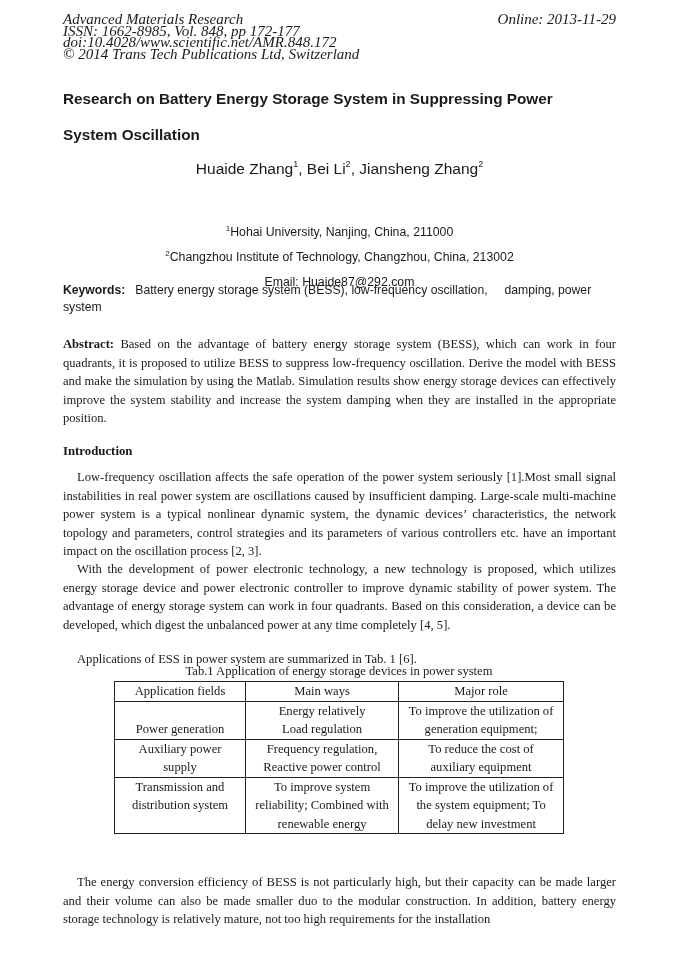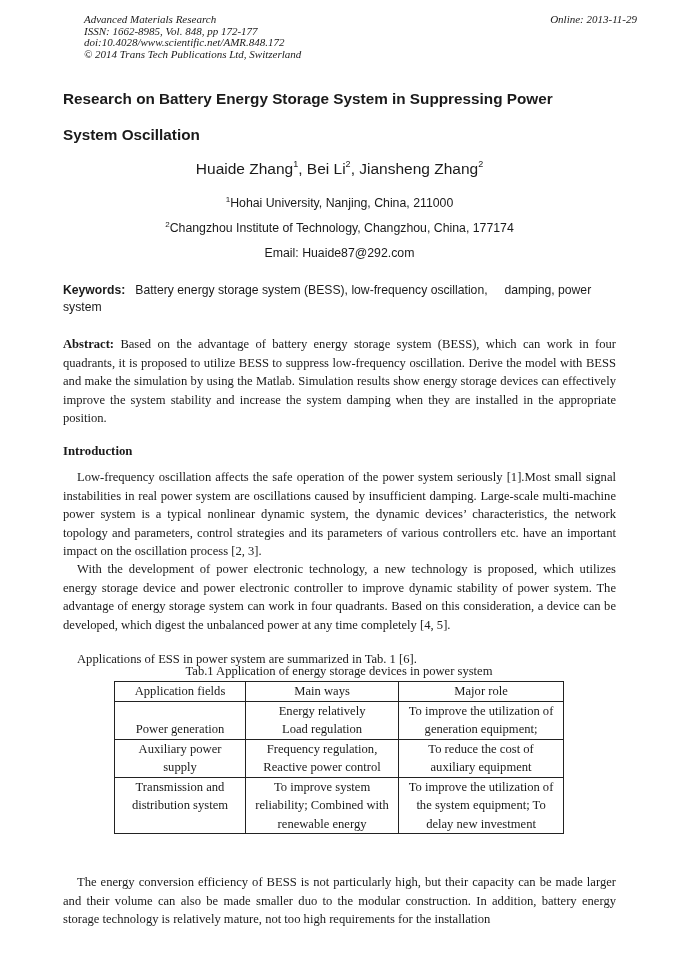--- a/index.html
+++ b/index.html
@@ -1,28 +1,28 @@
 <!DOCTYPE html>
 <html><head>
 <meta charset="utf-8">
 <style>
   html, body { margin: 0; padding: 0; background: #ffffff; }
   body { width: 678px; height: 959px; position: relative; overflow: hidden; color: #1a1a1a; }
   .serif { font-family: "Liberation Serif", "DejaVu Serif", serif; }
   .sans { font-family: "Liberation Sans", "DejaVu Sans", sans-serif; }
 
-  .header { position: absolute; left: 63px; top: 14px; width: 553px; font-size: 11px; line-height: 11.5px; font-style: italic; margin-left: 21px; }
+  .header { position: absolute; left: 63px; top: 14px; width: 553px; font-size: 15px; line-height: 11.5px; font-style: italic; }
   .header .right { position: absolute; right: 0; top: 0; }
 
   .title { position: absolute; left: 63px; width: 553px; text-align: left; font-weight: bold; font-size: 15.3px; }
   .t1 { top: 90px; }
   .t2 { top: 126px; }
   .authors { position: absolute; left: 63px; width: 553px; top: 160px; text-align: center; font-size: 15.5px; }
   .authors sup { font-size: 9px; vertical-align: 7px; line-height: 0; }
-  .aff { position: absolute; left: 63px; width: 553px; text-align: center; font-size: 12.3px; }
+  .aff { position: absolute; left: 63px; width: 553px; text-align: center; font-size: 12.3px; margin-top: 29px; }
   .aff sup { font-size: 8px; vertical-align: 5px; line-height: 0; }
   .aff1 { top: 196px; }
   .aff2 { top: 221px; }
   .email { top: 246px; }
 
   .keywords { position: absolute; left: 63px; width: 553px; top: 282px; font-size: 12.2px; line-height: 17px; }
   .keywords b { font-weight: bold; margin-right: 10px; }
 
   .para { position: absolute; left: 63px; width: 553px; font-size: 12.6px; line-height: 18.5px; text-align: justify; }
   .abstract { top: 335px; }
@@ -52,21 +52,21 @@
 </div>
 
 <div class="title t1 sans">Research on Battery Energy Storage System in Suppressing Power</div>
 <div class="title t2 sans">System Oscillation</div>
 
 <div class="authors sans">
   <span>Huaide Zhang</span><sup>1</sup><span>, </span><span>Bei Li</span><sup>2</sup><span>, </span><span>Jiansheng Zhang</span><sup>2</sup>
 </div>
 
 <div class="aff aff1 sans"><sup>1</sup><span>Hohai University, Nanjing, China, 211000</span></div>
-<div class="aff aff2 sans"><sup>2</sup><span>Changzhou Institute of Technology, Changzhou, China, 177174</span></div>
+<div class="aff aff2 sans"><sup>2</sup><span>Changzhou Institute of Technology, Changzhou, China, 213002</span></div>
 <div class="aff email sans">Email: Huaide87@292.com</div>
 
 <div class="keywords sans">
   <b>Keywords:</b><span style="white-space: pre-wrap;">Battery energy storage system (BESS), low-frequency oscillation,     damping, power system</span>
 </div>
 
 <div class="para abstract">
   <b>Abstract:</b><span> Based on the advantage of battery energy storage system (BESS), which can work in four quadrants, it is proposed to utilize BESS to suppress low-frequency oscillation. Derive the model with BESS and make the simulation by using the Matlab. Simulation results show energy storage devices can effectively improve the system stability and increase the system damping when they are installed in the appropriate position.</span>
 </div>
 

